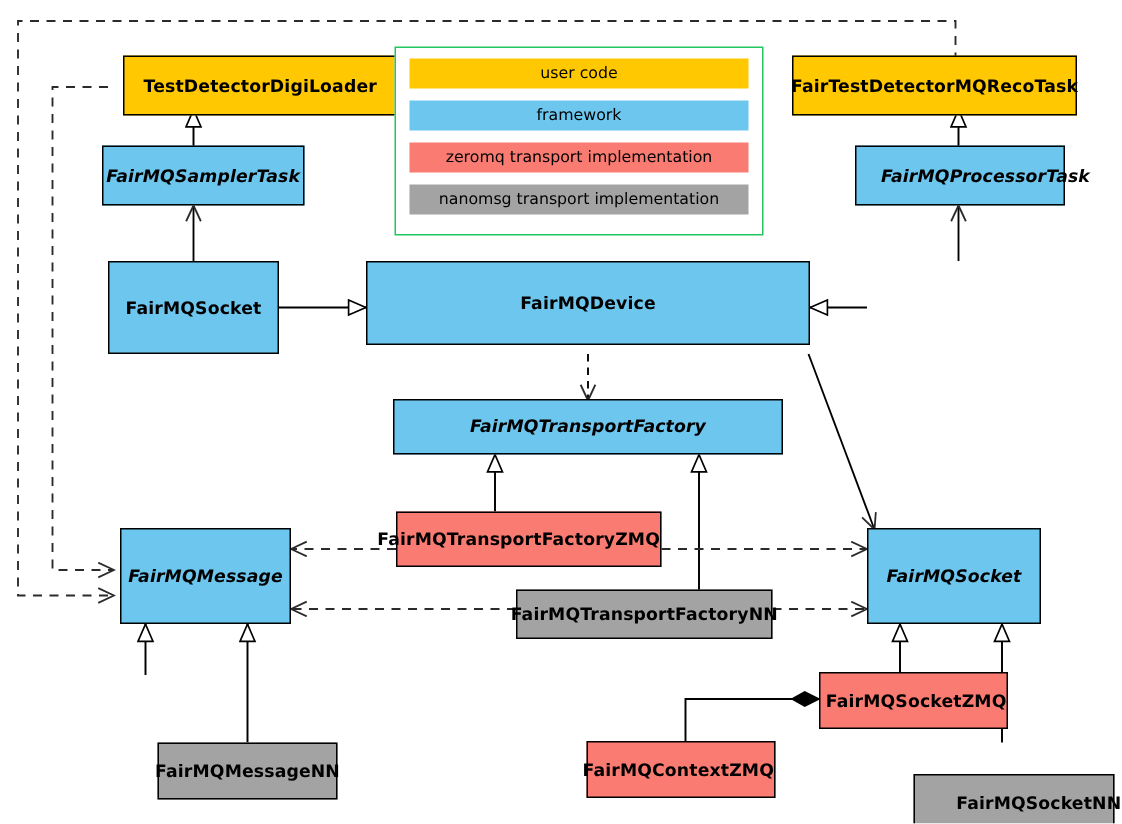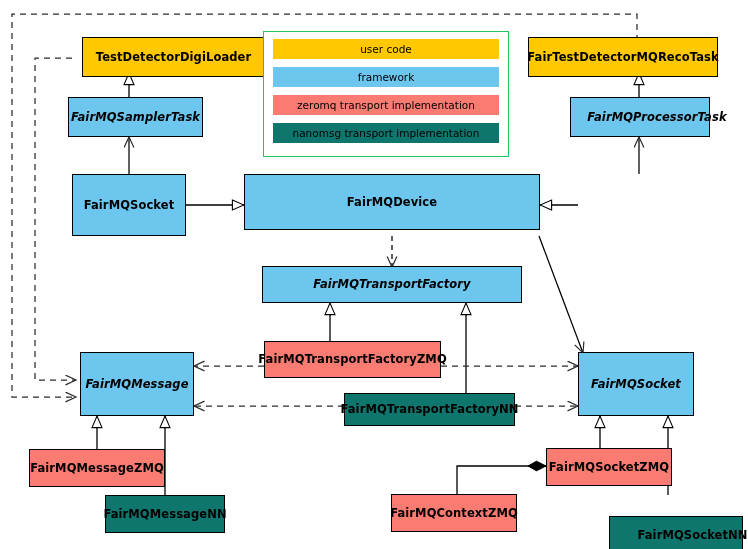--- a/index.html
+++ b/index.html
@@ -33,22 +33,22 @@
     font-size: 11.5px;
     font-weight: bold;
     color: #000000;
     line-height: 1.1;
     letter-spacing: 0.1px;
     z-index: 3;
   }
   .node.abstract { font-style: italic; }
   .c-user      { background: #FFC800; }
   .c-framework { background: #6DC6EE; justify-content: center; }
-  .c-zmq       { background: #FA7B72; }
-  .c-nn        { background: #0f766e; }
+  .c-zmq       { background: #FA7B72; justify-content: flex-end; }
+  .c-nn        { background: #a3a3a3; }
 
   #legend {
     position: absolute;
     left: 263px;
     top: 31px;
     width: 246px;
     height: 126px;
     box-sizing: border-box;
     border: 1px solid #22c55e;
     background: #ffffff;
@@ -188,23 +188,20 @@
   </div>
 
   <div class="node c-framework abstract" style="left:80px; top:352px; width:114px; height:64px;">
     <span>FairMQMessage</span>
   </div>
 
   <div class="node c-framework abstract" style="left:578px; top:352px; width:116px; height:64px;">
     <span>FairMQSocket</span>
   </div>
 
-  <div class="node c-zmq" style="left:29px; top:449px; width:136px; height:38px;">
-    <span>FairMQMessageZMQ</span>
-  </div>
 
   <div class="node c-nn" style="left:105px; top:495px; width:120px; height:38px;">
     <span>FairMQMessageNN</span>
   </div>
 
   <div class="node c-zmq" style="left:546px; top:448px; width:126px; height:38px;">
     <span>FairMQSocketZMQ</span>
   </div>
 
   <div class="node c-nn" style="left:609px; top:516px; width:134px; height:38px;padding-left:33px;">

